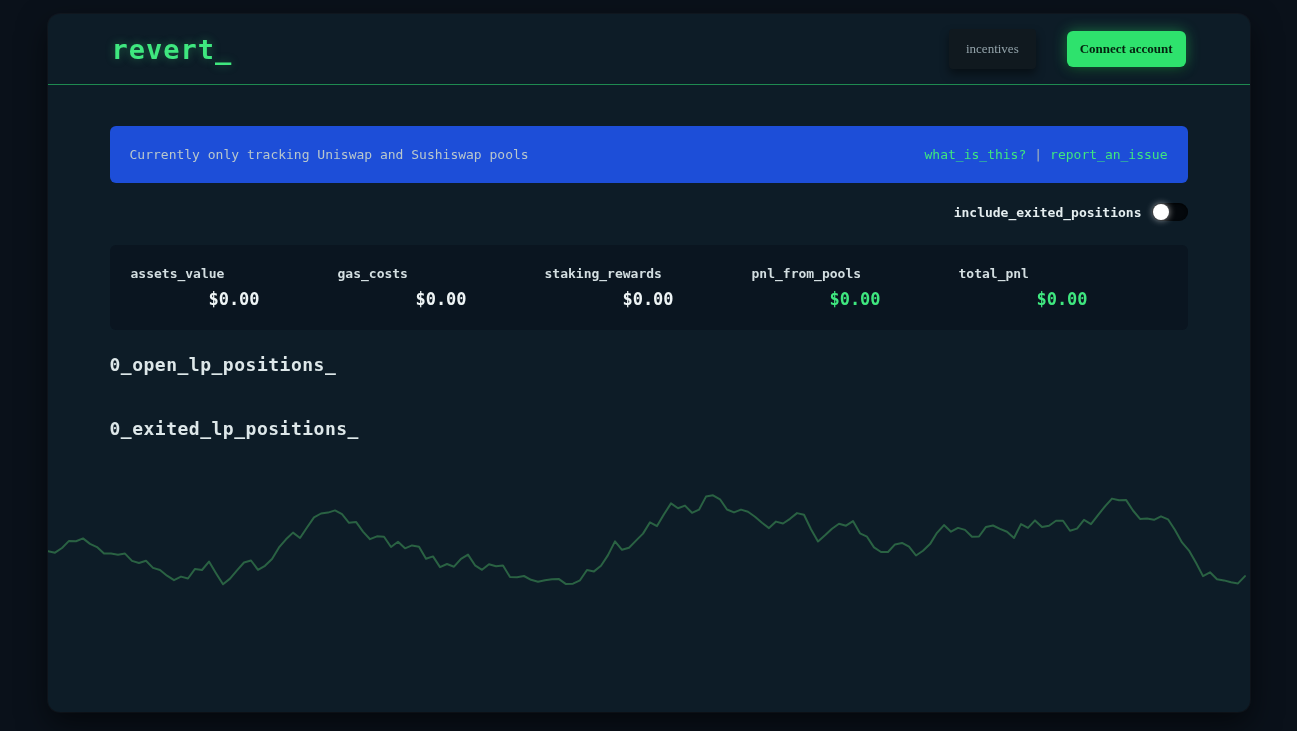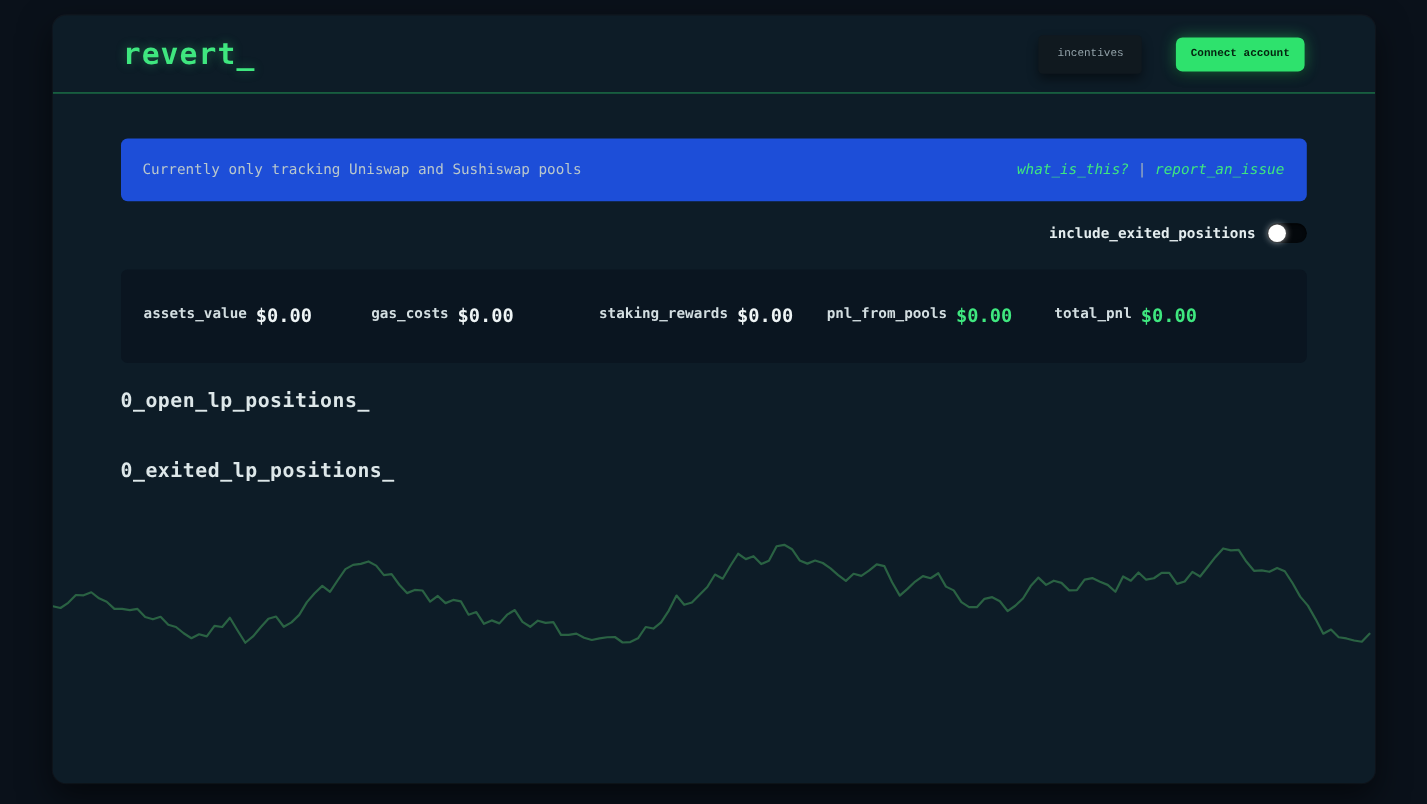--- a/index.html
+++ b/index.html
@@ -26,22 +26,22 @@
   }
   .logo {
     color:#3fe77f;
     font-size:27px;
     font-weight:bold;
     letter-spacing:1px;
     text-shadow:0 0 10px rgba(63,231,127,0.35);
   }
   .header-actions { display:flex; align-items:center; gap:12px; }
   .btn {
-    font-family:Liberation Mono, monospace;
-    font-size:10px;
+    font-family:Liberation Serif, serif;
+    font-size:13px;
     border:none; cursor:pointer;
   }
   .btn-incentives {
     background:#10191f;
     color:#93a3aa;
     padding:12px 17px;
     border-radius:4px;
     box-shadow:0 5px 10px rgba(0,0,0,0.45);
   }
   .btn-connect {
@@ -59,21 +59,21 @@
   .banner {
     margin-top:41px;
     height:57px;
     background:#1d4ed8;
     border-radius:6px;
     display:flex; align-items:center; justify-content:space-between;
     padding:0 20px;
     font-size:13px;
     color:#b9c7cc;
   }
-  .banner-links { display:flex; align-items:flex-start;font-style:italic; }
+  .banner-links { display:flex; align-items:flex-start; }
   .banner-links a { color:#3fe77f; text-decoration:none; cursor:pointer; }
   .banner-links .sep { color:#a7b6bb; margin:0 8px; }
   .toggle-row {
     margin-top:18px;
     height:22px;
     display:flex; align-items:center; justify-content:flex-end; gap:10px;
     font-size:13px; font-weight:bold;
     color:#e4edef;
   }
   .toggle {
@@ -94,21 +94,21 @@
   }
   .stats {
     margin-top:22px;
     height:85px;
     background:#0a1520;
     border-radius:6px;
     display:flex;
     align-items:center;
     padding-left:21px;
   }
-  .stat-col { width:207px; display:flex; flex-direction:row; gap:8px; }
+  .stat-col { width:207px; display:flex; flex-direction:column; gap:8px; }
   .stat-label { font-size:13px; font-weight:bold; color:#d3dee1; }
   .stat-value { font-size:17px; font-weight:bold; color:#eef4f5;text-align:center; }
   .stat-value.green { color:#3fe77f; }
   .section-title {
     font-size:18px; font-weight:bold;
     color:#dde7e9;
     letter-spacing:0.5px;
   }
   .section-title.first { margin-top:24px; }
   .section-title.second { margin-top:43px; }

